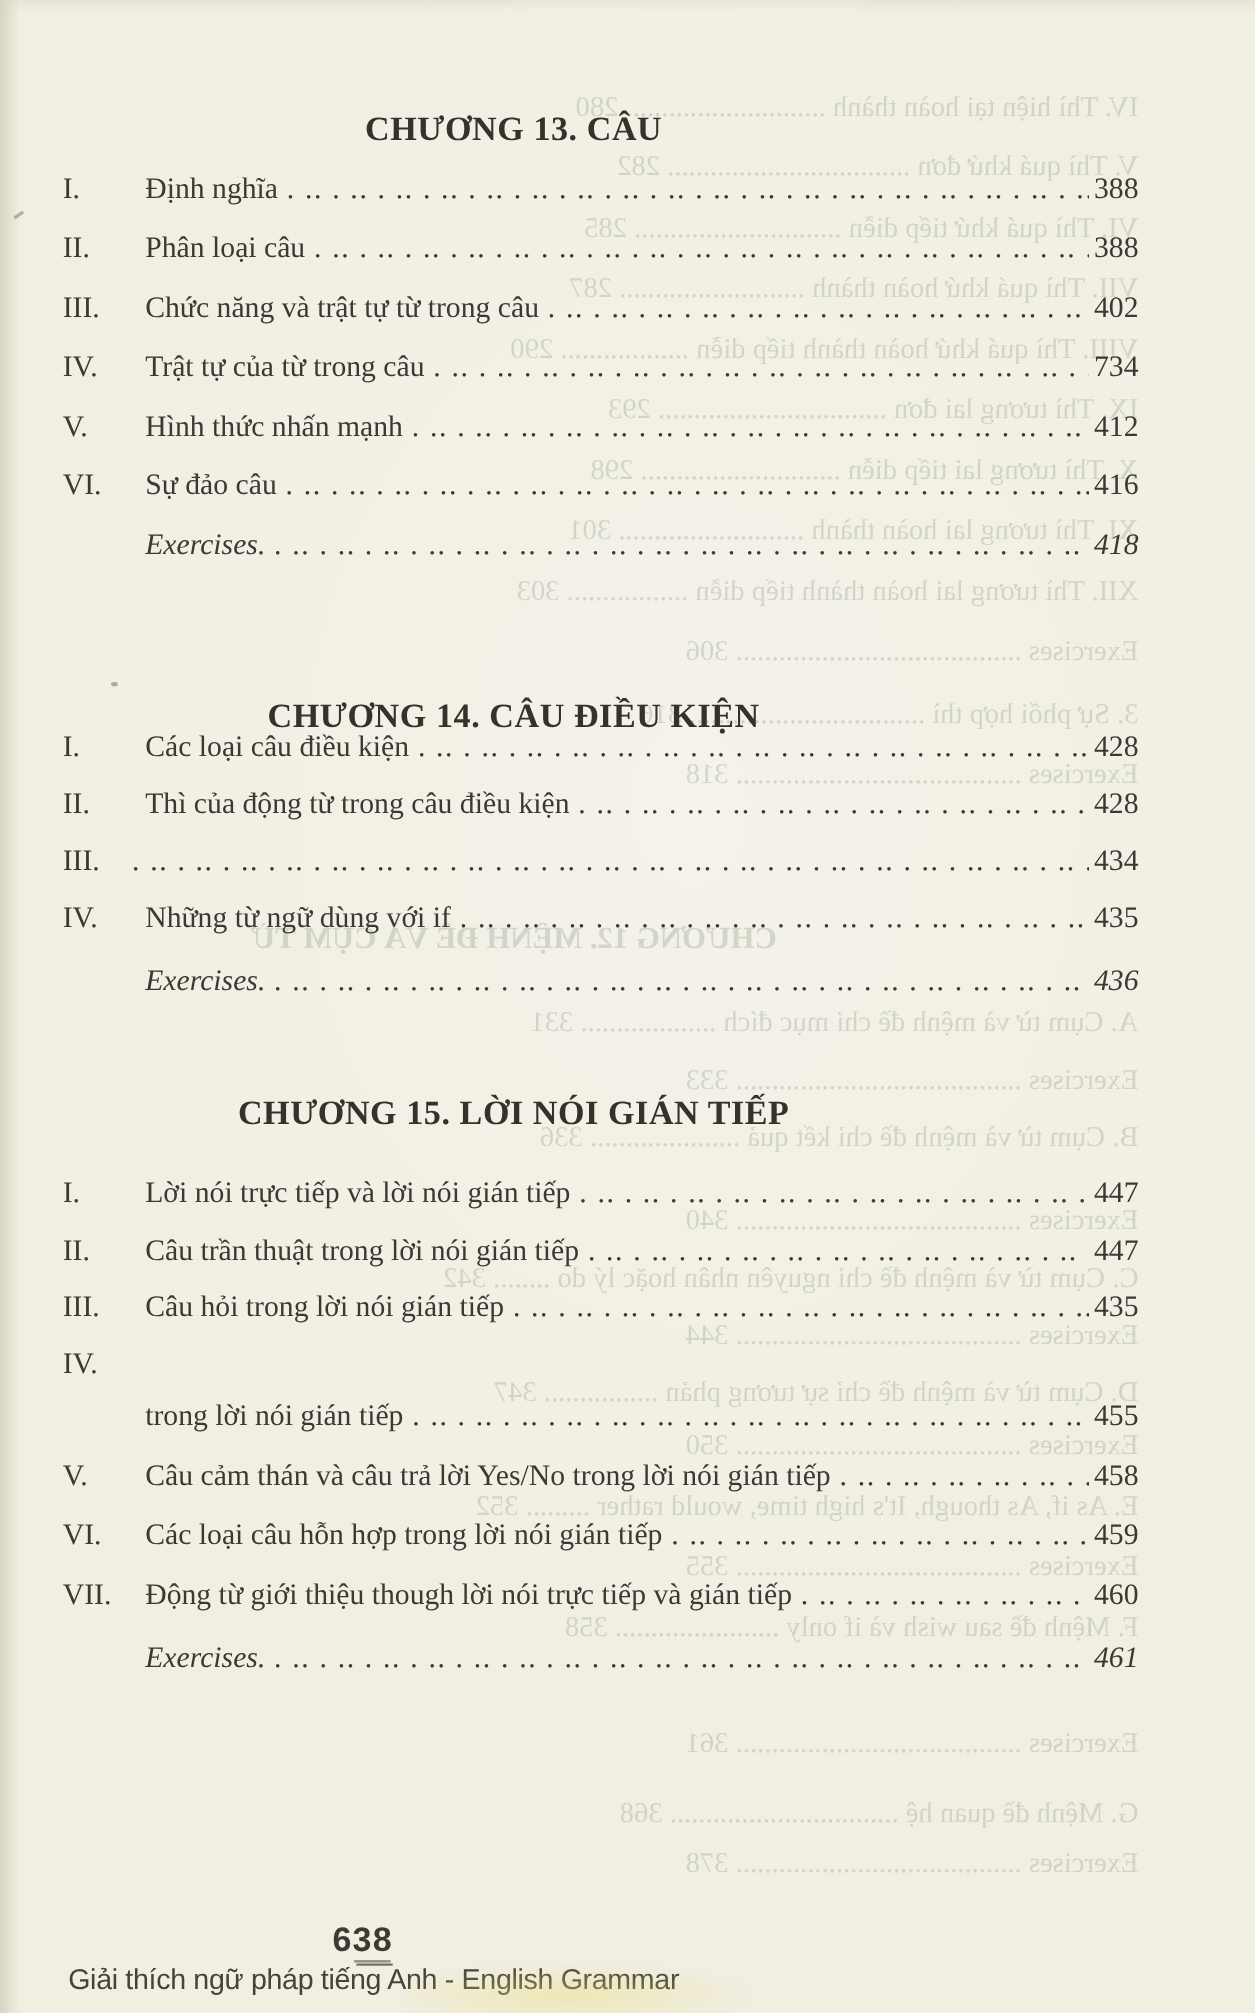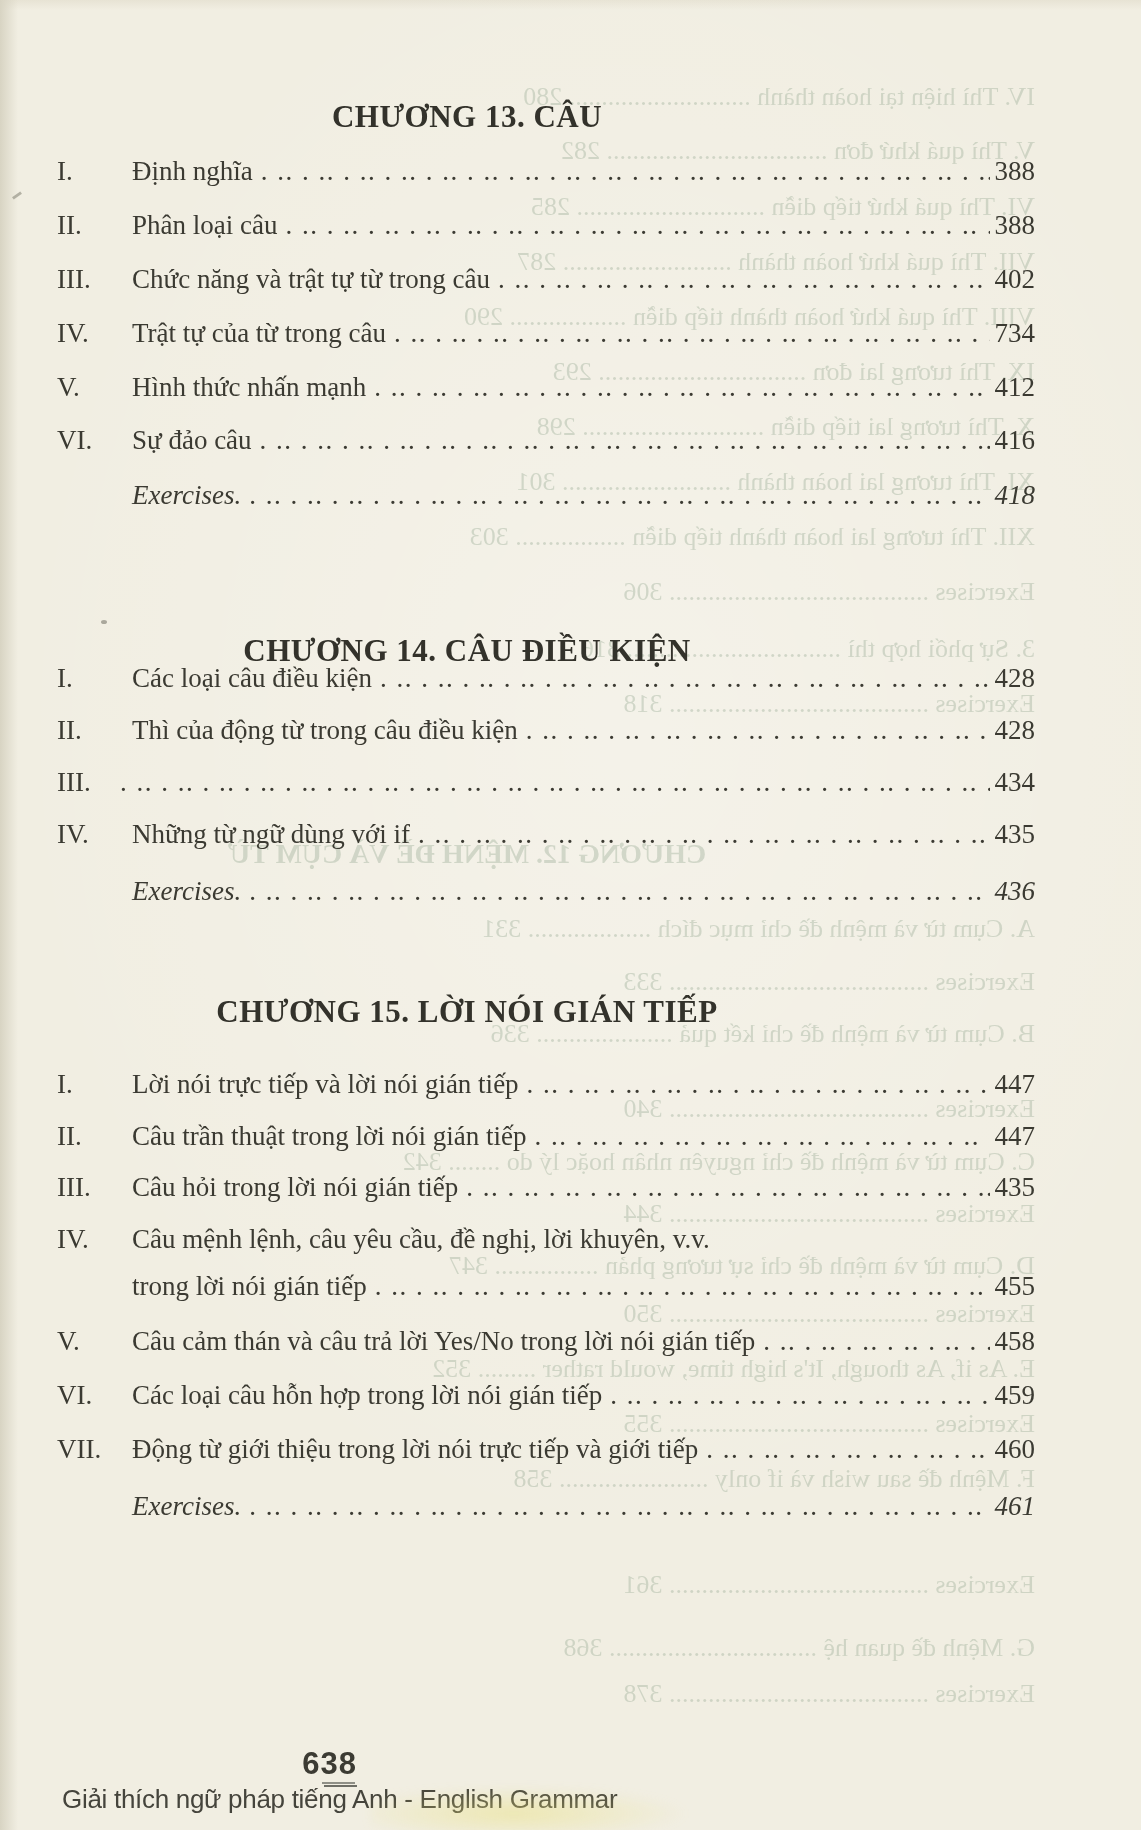--- a/index.html
+++ b/index.html
@@ -189,21 +189,20 @@
       <span class="page-num">447</span>
   </div>
   <div class="toc-row" style="top:1172px">
     <span class="num">III.</span>
       <span class="label">Câu hỏi trong lời nói gián tiếp</span>
       <span class="dots">. .. . .. . .. . .. . .. . .. . .. . .. . .. . .. . .. . .. . .. . .. . .. . .. . .. . .. . .. . .. . .. . .. . .. . .. . .. . .. . .. . .. . .. . .. . .. . .. . .. . .. . .. . .. . .. . .. . .. . .. . .. . .. . .. . .. . .. . .. . .. . .. . .. . .. . .. . .. . .. . .. . .. . .. . .. . .. . .. . .. </span>
       <span class="page-num">435</span>
   </div>
   <div class="toc-row noleader" style="top:1224px">
     <span class="num">IV.</span>
-      <span class="label">Câu mệnh lệnh, câu yêu cầu, đề nghị, lời khuyên, v.v.</span>
   </div>
   <div class="toc-row cont" style="top:1271px">
     <span class="num">IV.</span>
       <span class="label">trong lời nói gián tiếp</span>
       <span class="dots">. .. . .. . .. . .. . .. . .. . .. . .. . .. . .. . .. . .. . .. . .. . .. . .. . .. . .. . .. . .. . .. . .. . .. . .. . .. . .. . .. . .. . .. . .. . .. . .. . .. . .. . .. . .. . .. . .. . .. . .. . .. . .. . .. . .. . .. . .. . .. . .. . .. . .. . .. . .. . .. . .. . .. . .. . .. . .. . .. . .. </span>
       <span class="page-num">455</span>
   </div>
   <div class="toc-row" style="top:1326px">
     <span class="num">V.</span>
       <span class="label">Câu cảm thán và câu trả lời Yes/No trong lời nói gián tiếp</span>
@@ -211,21 +210,21 @@
       <span class="page-num">458</span>
   </div>
   <div class="toc-row" style="top:1380px">
     <span class="num">VI.</span>
       <span class="label">Các loại câu hỗn hợp trong lời nói gián tiếp</span>
       <span class="dots">. .. . .. . .. . .. . .. . .. . .. . .. . .. . .. . .. . .. . .. . .. . .. . .. . .. . .. . .. . .. . .. . .. . .. . .. . .. . .. . .. . .. . .. . .. . .. . .. . .. . .. . .. . .. . .. . .. . .. . .. . .. . .. . .. . .. . .. . .. . .. . .. . .. . .. . .. . .. . .. . .. . .. . .. . .. . .. . .. . .. </span>
       <span class="page-num">459</span>
   </div>
   <div class="toc-row" style="top:1434px">
     <span class="num">VII.</span>
-      <span class="label">Động từ giới thiệu trong lời nói trực tiếp và giới tiếp</span>
+      <span class="label">Động từ giới thiệu though lời nói trực tiếp và gián tiếp</span>
       <span class="dots">. .. . .. . .. . .. . .. . .. . .. . .. . .. . .. . .. . .. . .. . .. . .. . .. . .. . .. . .. . .. . .. . .. . .. . .. . .. . .. . .. . .. . .. . .. . .. . .. . .. . .. . .. . .. . .. . .. . .. . .. . .. . .. . .. . .. . .. . .. . .. . .. . .. . .. . .. . .. . .. . .. . .. . .. . .. . .. . .. . .. </span>
       <span class="page-num">460</span>
   </div>
   <div class="toc-row ex" style="top:1491px">
     <span class="num"></span>
       <span class="label">Exercises.</span>
       <span class="dots">. .. . .. . .. . .. . .. . .. . .. . .. . .. . .. . .. . .. . .. . .. . .. . .. . .. . .. . .. . .. . .. . .. . .. . .. . .. . .. . .. . .. . .. . .. . .. . .. . .. . .. . .. . .. . .. . .. . .. . .. . .. . .. . .. . .. . .. . .. . .. . .. . .. . .. . .. . .. . .. . .. . .. . .. . .. . .. . .. . .. </span>
       <span class="page-num">461</span>
   </div>
 

